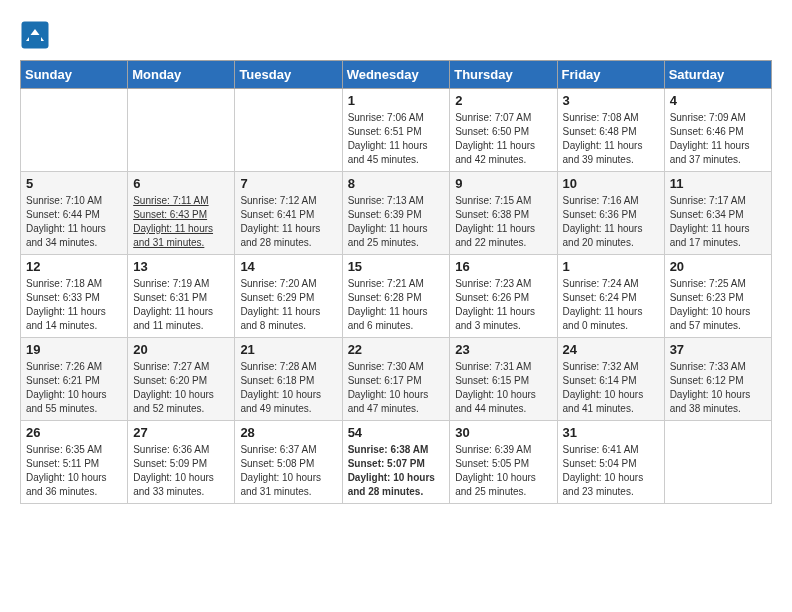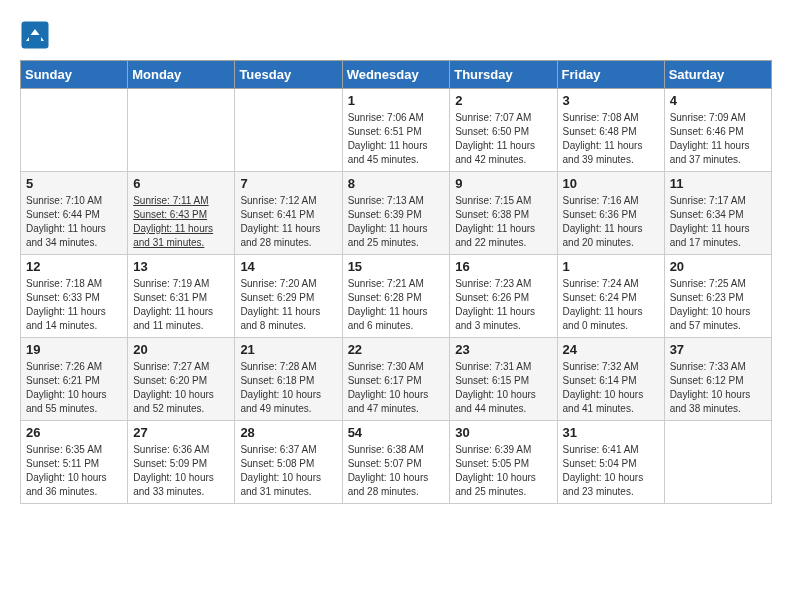--- a/index.html
+++ b/index.html
@@ -321,21 +321,21 @@
         </td>
         <td>
           <div class="day-number">28</div>
           <div class="day-info" style="white-space: pre-line;">Sunrise: 6:37 AM
 Sunset: 5:08 PM
 Daylight: 10 hours
 and 31 minutes.</div>
         </td>
         <td>
           <div class="day-number">54</div>
-          <div class="day-info" style="white-space: pre-line;">Sunrise: 6:38 AM
+          <div class="day-info" style="white-space: pre-line; font-weight: bold;">Sunrise: 6:38 AM
 Sunset: 5:07 PM
 Daylight: 10 hours
 and 28 minutes.</div>
         </td>
         <td>
           <div class="day-number">30</div>
           <div class="day-info" style="white-space: pre-line;">Sunrise: 6:39 AM
 Sunset: 5:05 PM
 Daylight: 10 hours
 and 25 minutes.</div>

